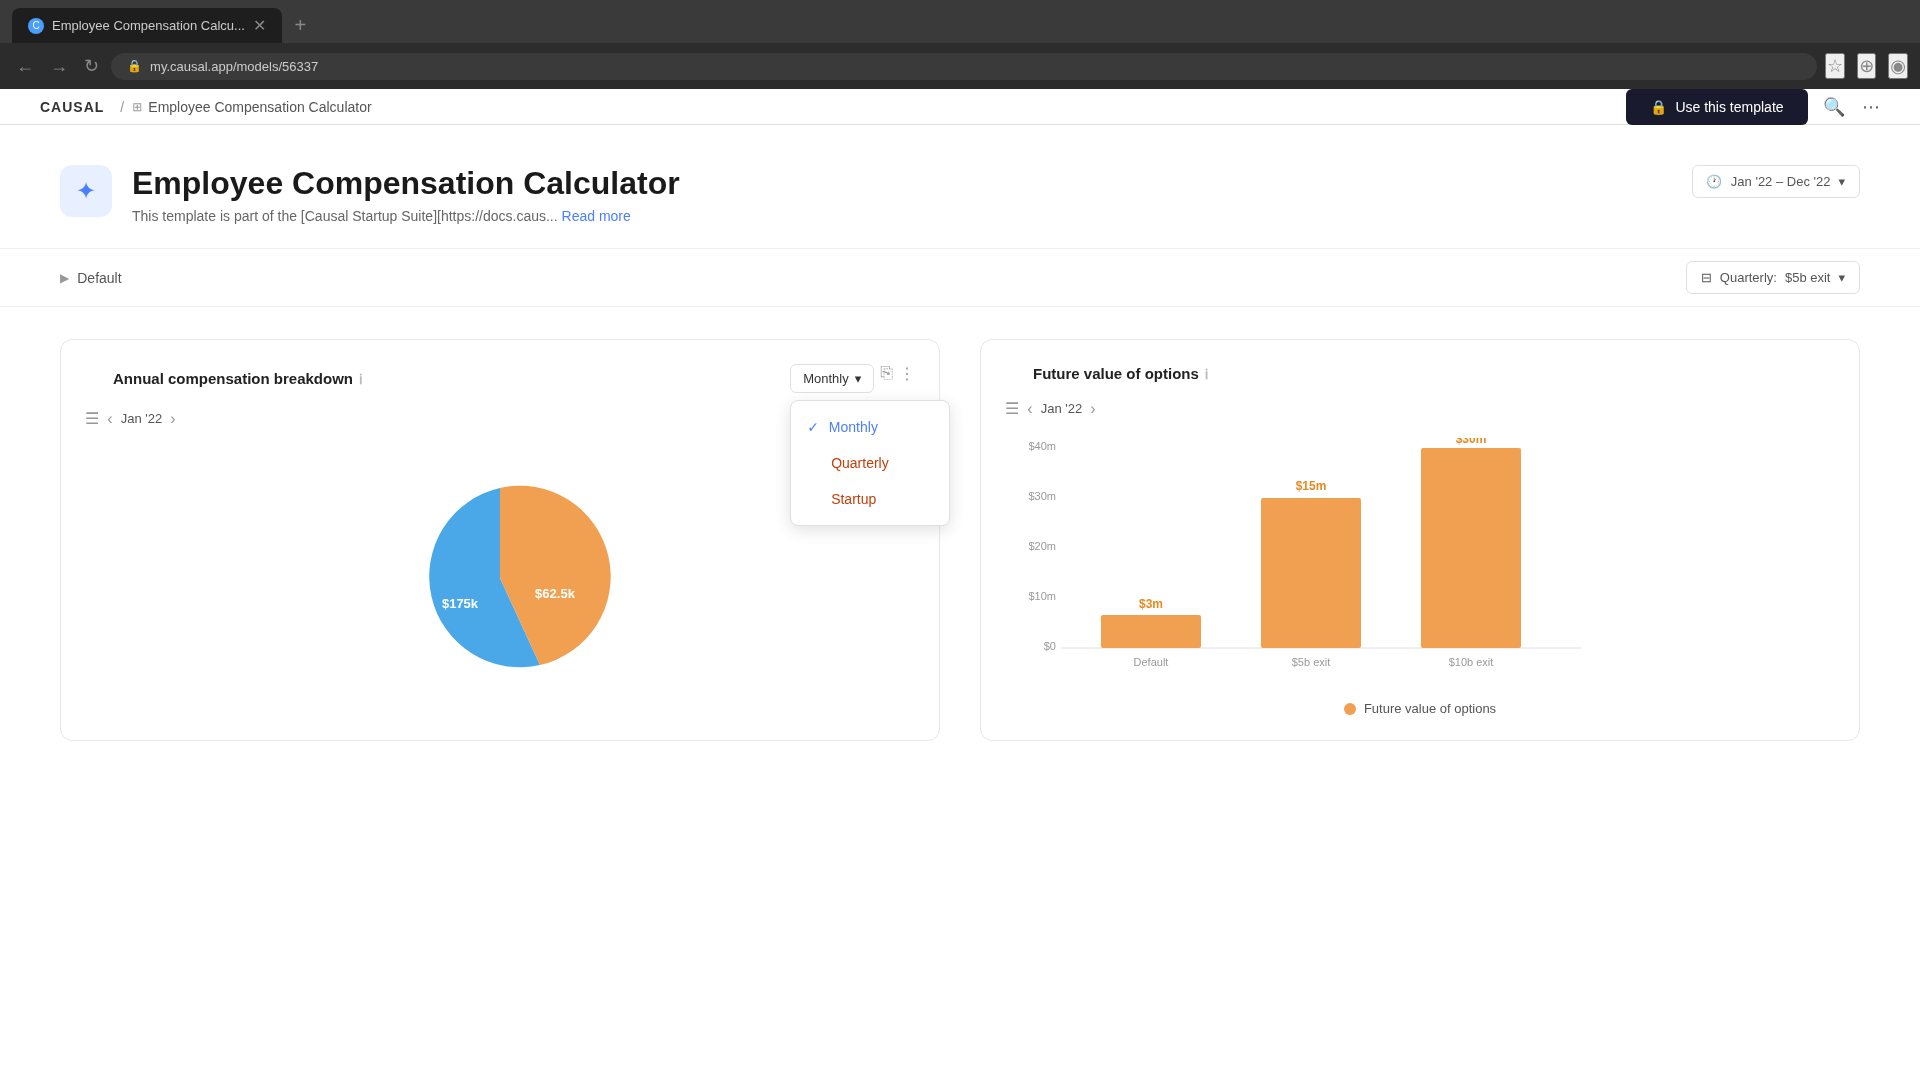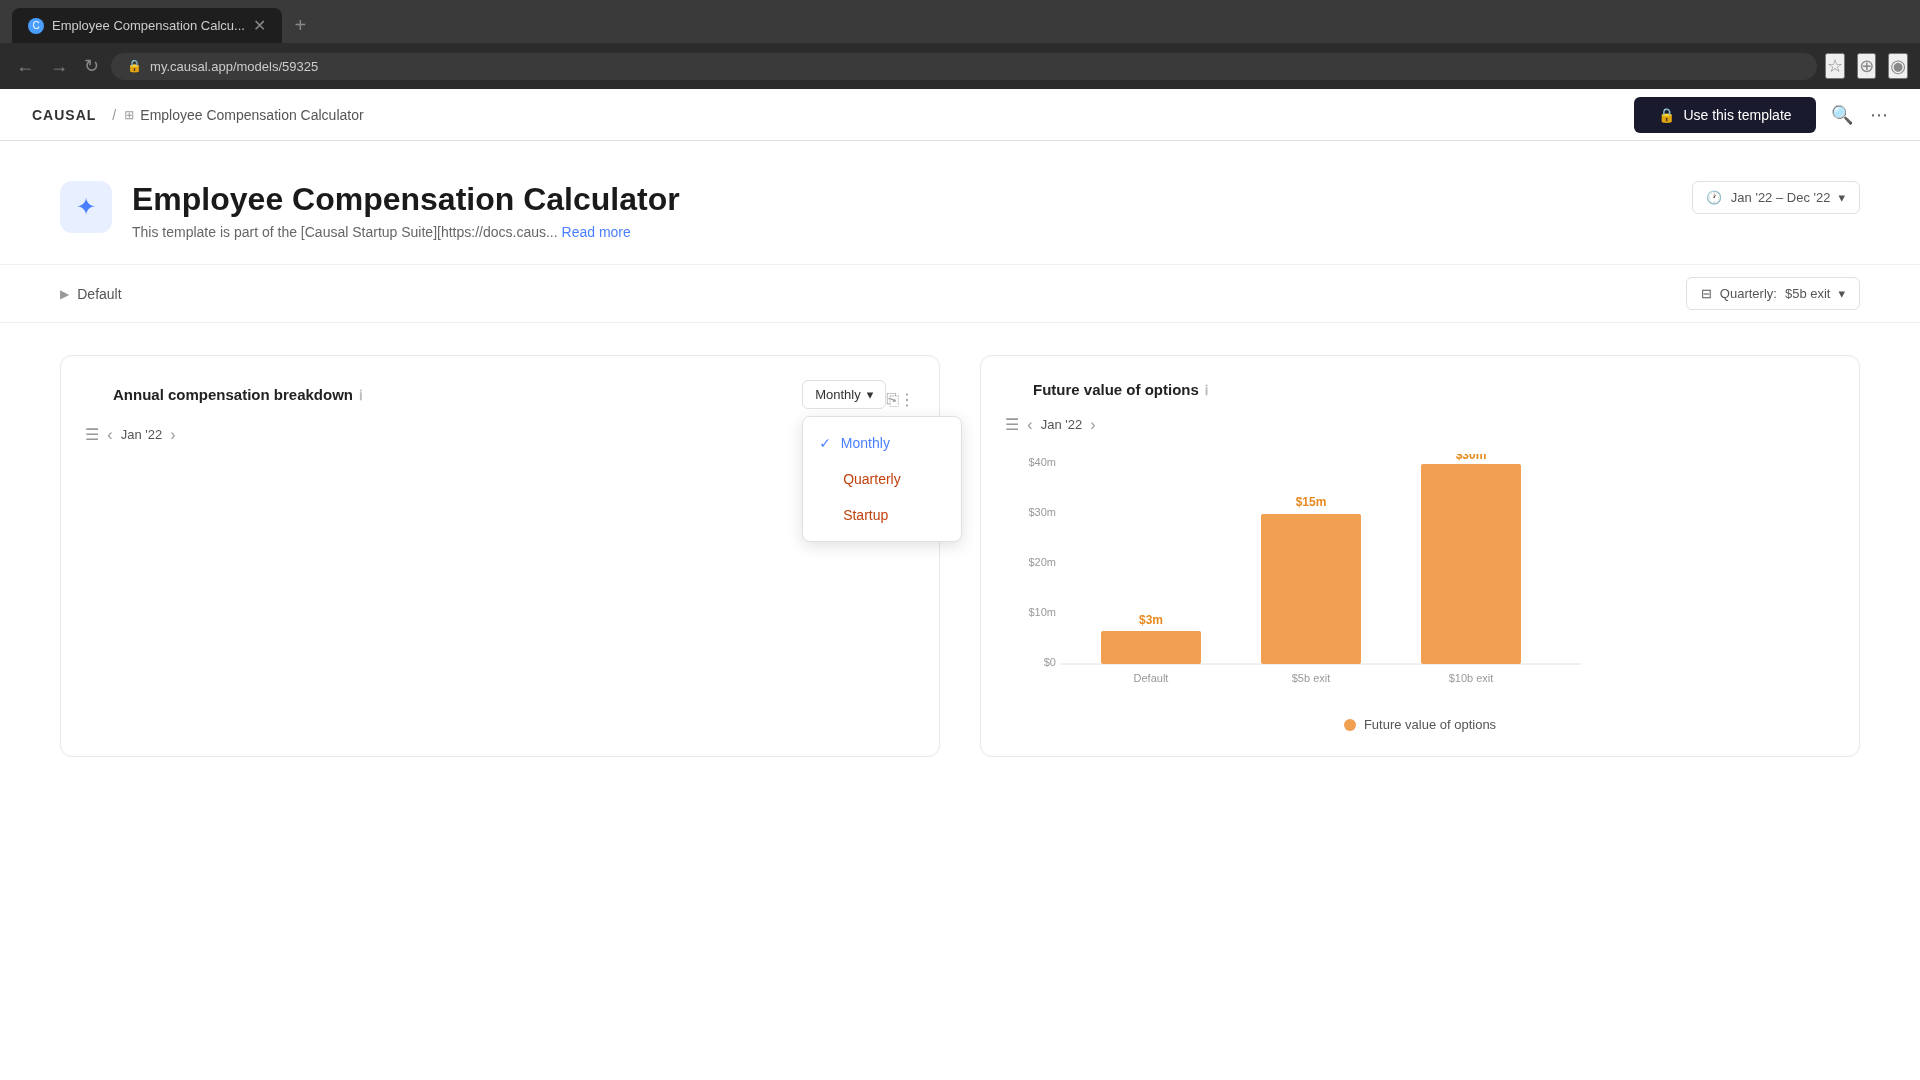--- a/index.html
+++ b/index.html
@@ -13,21 +13,21 @@
     .tab-close { margin-left: auto; cursor: pointer; color: #888; font-size: 16px; }
     .tab-new { background: transparent; color: #888; width: 28px; height: 28px; border-radius: 50%; display: flex; align-items: center; justify-content: center; font-size: 20px; cursor: pointer; }
     .browser-toolbar { background: #2c2c2c; display: flex; align-items: center; padding: 8px 12px; gap: 8px; }
     .nav-btn { color: #888; background: none; border: none; cursor: pointer; font-size: 18px; padding: 4px; }
     .address-bar { flex: 1; background: #3a3a3a; border-radius: 20px; padding: 6px 16px; color: #ccc; font-size: 13px; display: flex; align-items: center; gap: 8px; }
     .address-bar .lock-icon { color: #888; font-size: 12px; }
     .toolbar-actions { display: flex; gap: 12px; align-items: center; }
     .toolbar-btn { color: #888; font-size: 18px; cursor: pointer; }
 
     
-    .app-header { background: white; border-bottom: 1px solid #e0e0e0; padding: 0 32px; display: flex; align-items: center; height: 52px; }
+    .app-header { background: white; border-bottom: 1px solid #e0e0e0; padding: 0 40px; display: flex; align-items: center; height: 36px; }
     .causal-logo { font-weight: 700; color: #333; font-size: 14px; letter-spacing: 1px; margin-right: 8px; }
     .breadcrumb-sep { color: #999; margin: 0 8px; }
     .breadcrumb-item { display: flex; align-items: center; gap: 6px; color: #555; font-size: 14px; }
     .breadcrumb-icon { color: #999; font-size: 12px; }
     .header-right { margin-left: auto; display: flex; align-items: center; gap: 16px; }
     .use-template-btn { background: #1a1a2e; color: white; padding: 10px 24px; border-radius: 6px; font-size: 14px; font-weight: 500; border: none; cursor: pointer; display: flex; align-items: center; gap: 8px; }
     .header-icon-btn { color: #666; font-size: 18px; cursor: pointer; background: none; border: none; }
 
     
     .main-content { background: white; min-height: calc(1080px - 120px); padding: 0; }
@@ -44,21 +44,21 @@
     .inputs-toggle { display: flex; align-items: center; gap: 8px; color: #555; cursor: pointer; font-size: 14px; }
     .toggle-arrow { color: #999; font-size: 12px; }
     .scenario-btn { display: flex; align-items: center; gap: 8px; border: 1px solid #e0e0e0; border-radius: 6px; padding: 8px 14px; color: #555; font-size: 13px; cursor: pointer; background: white; }
 
     
     .charts-section { padding: 32px 60px; display: grid; grid-template-columns: 1fr 1fr; gap: 40px; }
     .chart-card { background: white; border: 1px solid #e8e8e8; border-radius: 12px; padding: 24px; position: relative; }
     .chart-header { display: flex; align-items: center; justify-content: space-between; margin-bottom: 16px; }
     .chart-title { font-size: 15px; font-weight: 600; color: #222; display: flex; align-items: center; gap: 6px; margin-left: 28px; }
     .chart-info-icon { color: #bbb; font-size: 14px; }
-    .chart-controls { display: flex; align-items: flex-end; gap: 0; }
+    .chart-controls { display: flex; align-items: flex-start; gap: 6px; }
     .period-btn { display: flex; align-items: center; gap: 6px; border: 1px solid #e0e0e0; border-radius: 6px; padding: 6px 12px; color: #333; font-size: 13px; cursor: pointer; background: white; position: relative; }
     .chart-icon-btn { color: #999; font-size: 16px; cursor: pointer; background: none; border: none; }
 
     
     .chart-nav { display: flex; align-items: center; gap: 8px; margin-bottom: 20px; color: #555; font-size: 13px; }
     .nav-arrow { color: #999; cursor: pointer; font-size: 16px; background: none; border: none; }
     .nav-period { font-size: 13px; font-weight: 500; }
     .chart-menu { color: #999; cursor: pointer; font-size: 16px; }
 
     
@@ -87,21 +87,21 @@
     </div>
     <div class="tab-new">+</div>
   </div>
 
   <div class="browser-toolbar">
     <button class="nav-btn">←</button>
     <button class="nav-btn">→</button>
     <button class="nav-btn">↻</button>
     <div class="address-bar">
       <span class="lock-icon">🔒</span>
-      <span>my.causal.app/models/59325</span>
+      <span>my.causal.app/models/56337</span>
     </div>
     <div class="toolbar-actions">
       <button class="toolbar-btn">☆</button>
       <button class="toolbar-btn">⊕</button>
       <button class="toolbar-btn">◉</button>
     </div>
   </div>
 
   <div class="app-header">
     <span class="causal-logo">CAUSAL</span>
@@ -187,20 +187,31 @@
             <button class="chart-icon-btn">⋮</button>
           </div>
         </div>
         <div class="chart-nav">
           <button class="chart-menu nav-arrow">☰</button>
           <button class="nav-arrow">‹</button>
           <span class="nav-period">Jan '22</span>
           <button class="nav-arrow">›</button>
         </div>
 
+        <div class="pie-container">
+          <svg width="300" height="220" viewBox="0 0 300 220">
+
+            <path d="M 150 110 L 150 20 A 90 90 0 1 0 190 197 Z" fill="#4aa8e8"></path>
+
+            <path d="M 150 110 L 190 197 A 90 90 0 0 0 150 20 Z" fill="#f0a050"></path>
+
+            <text x="205" y="130" fill="white" font-size="13" font-weight="600" text-anchor="middle">$62.5k</text>
+            <text x="110" y="140" fill="white" font-size="13" font-weight="600" text-anchor="middle">$175k</text>
+          </svg>
+        </div>
 
       </div>
 
       <div class="chart-card">
         <div class="chart-header">
           <div class="chart-title">
             <span>Future value of options</span>
             <span class="chart-info-icon">ℹ</span>
           </div>
         </div>

